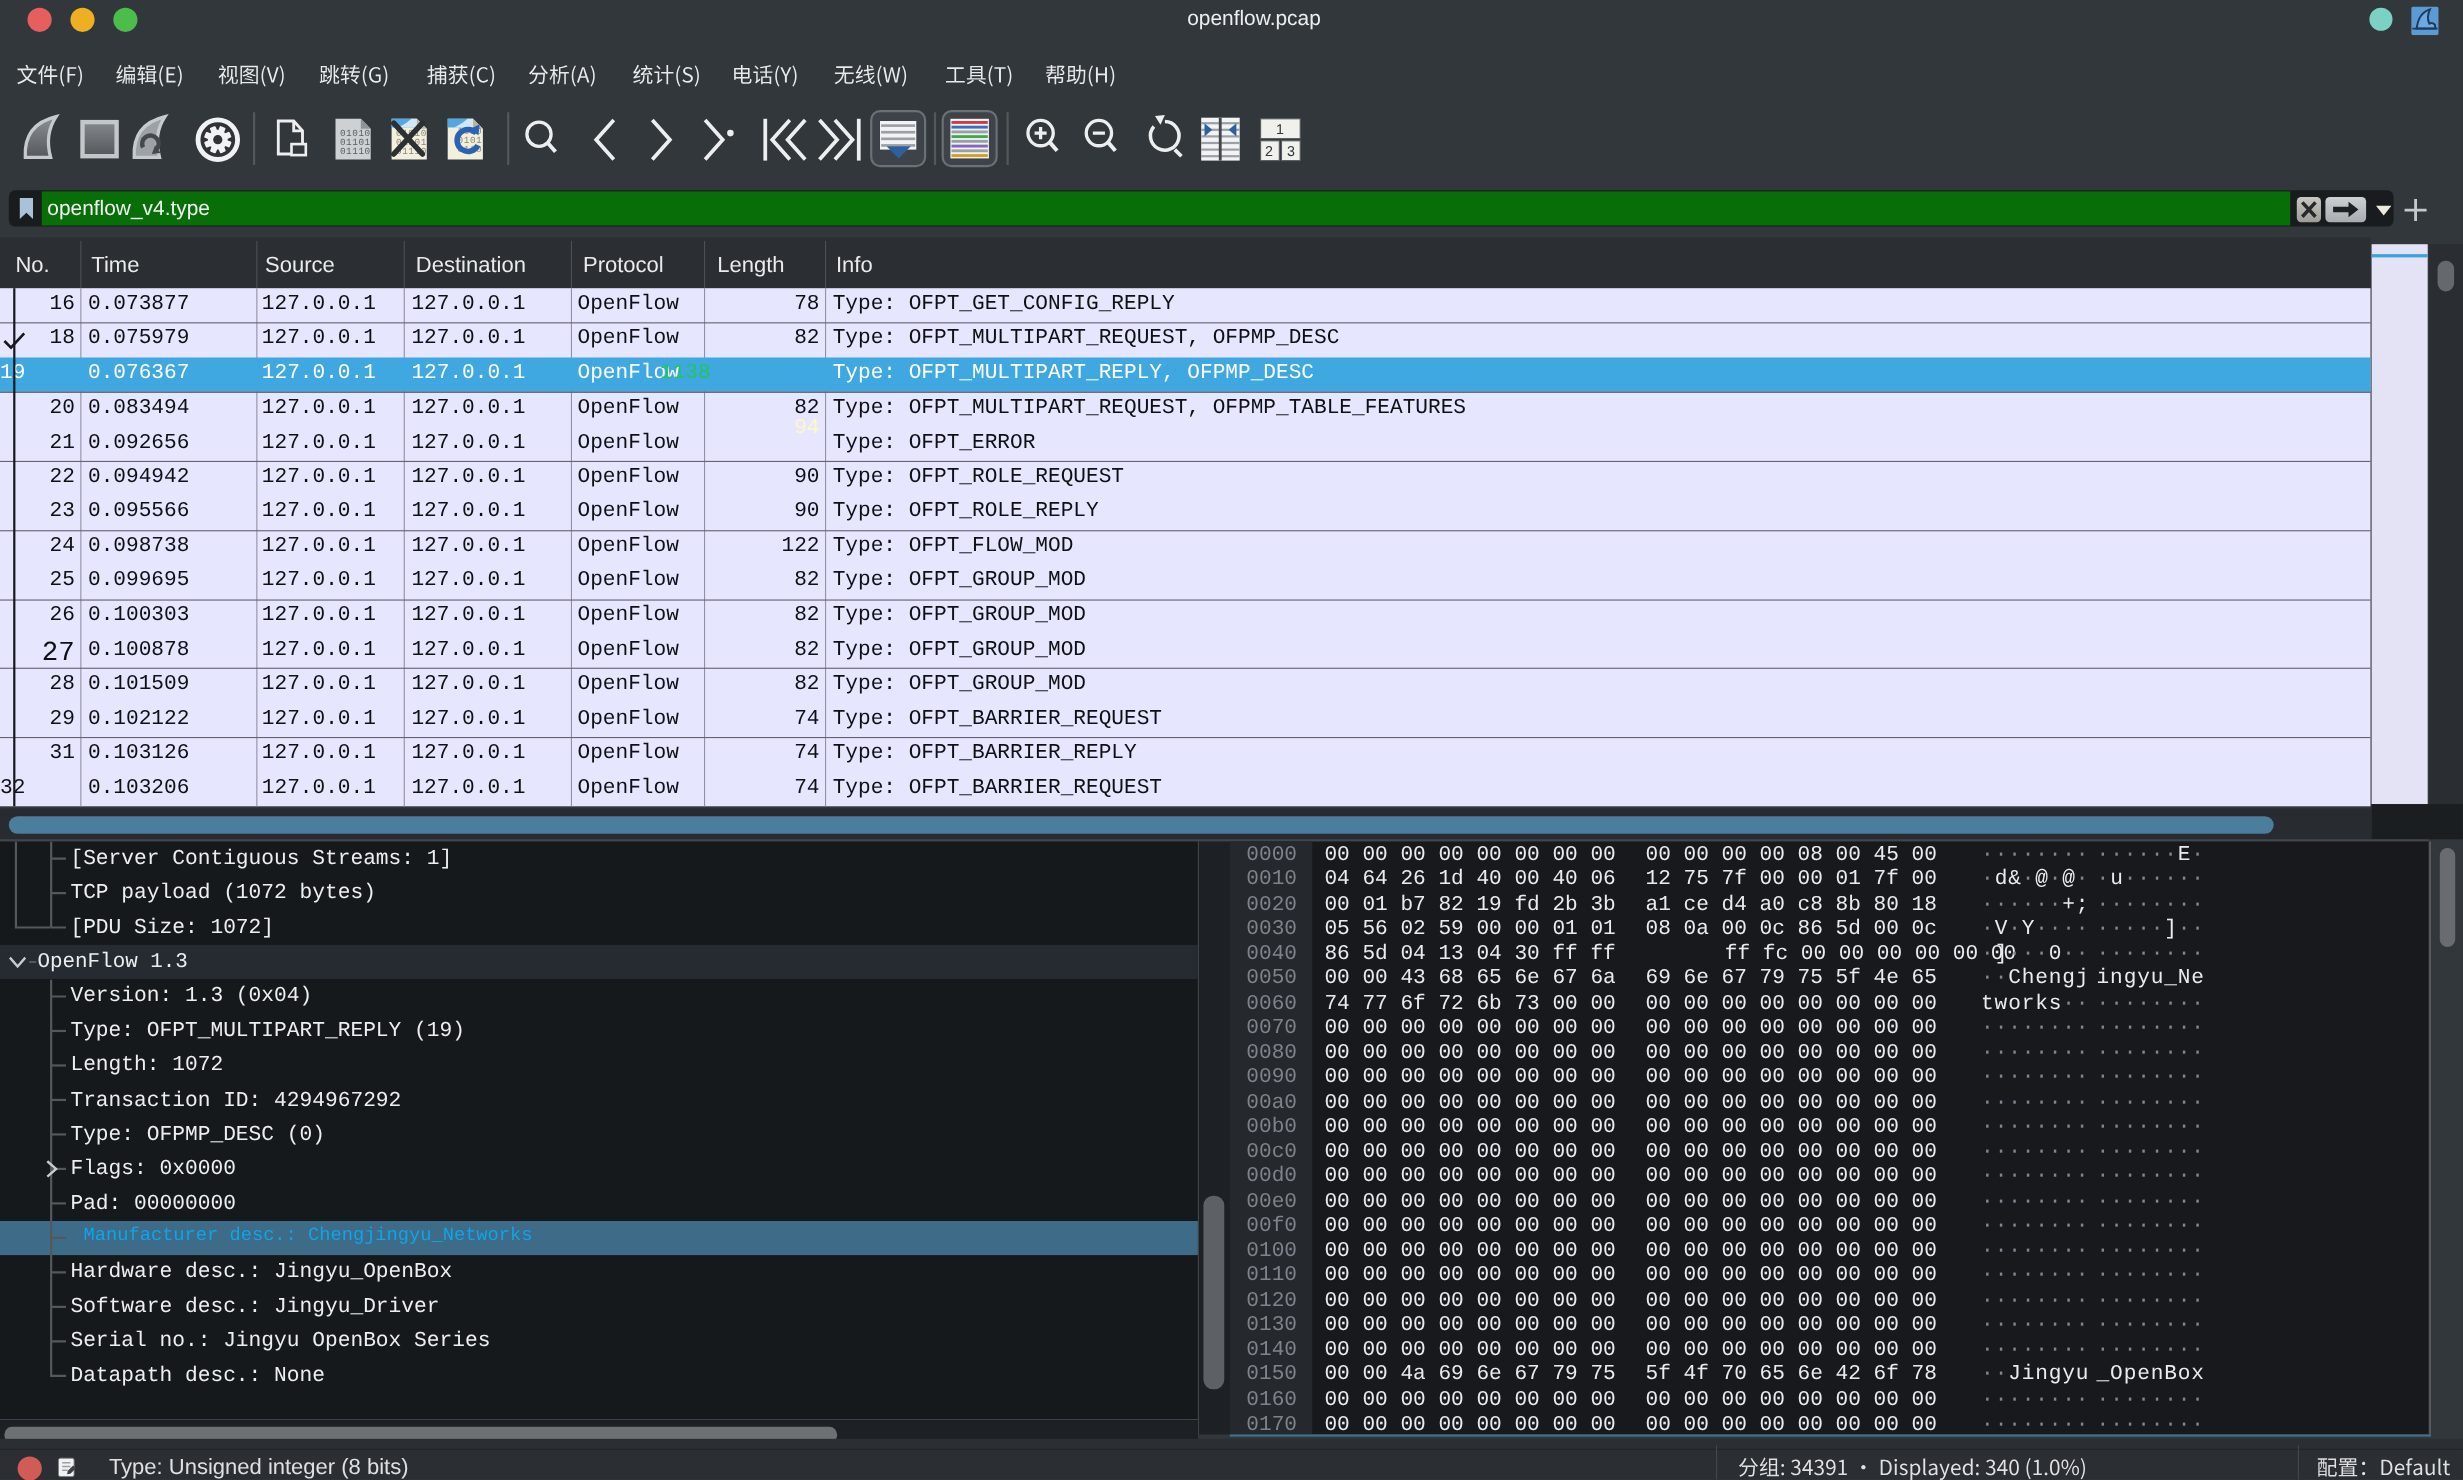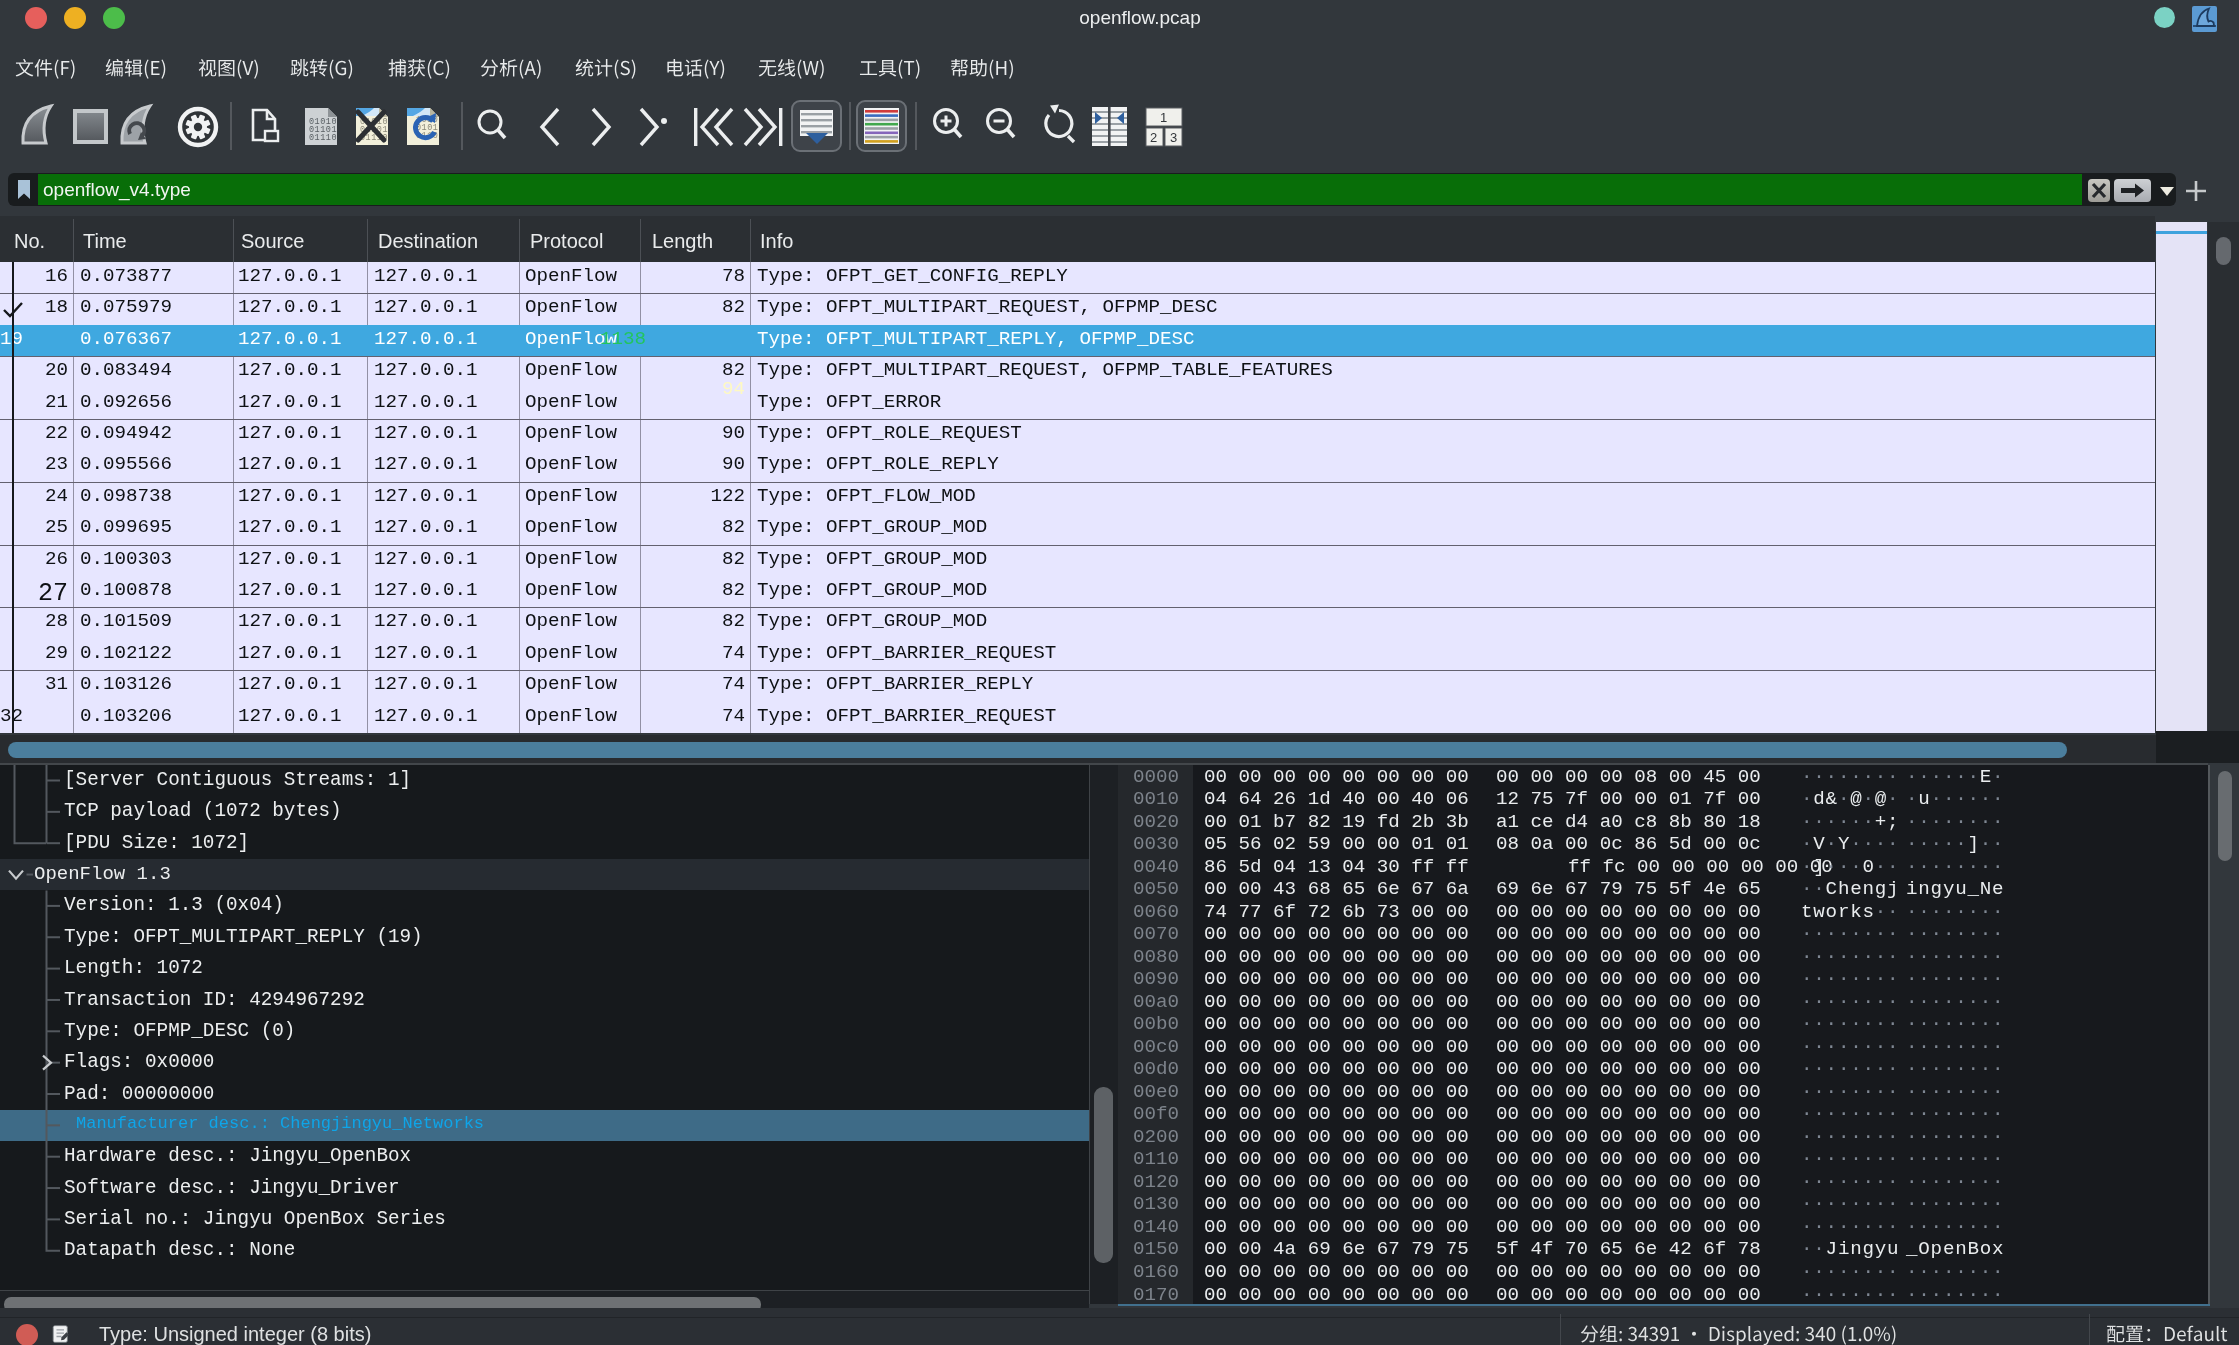--- a/index.html
+++ b/index.html
@@ -527,21 +527,21 @@
 <div class="hx" style="left:1133px;top:1080.8px;color:#7d838b">00e0</div>
 <div class="hx" style="left:1204px;top:1080.8px">00 00 00 00 00 00 00 00</div>
 <div class="hx" style="left:1496px;top:1080.8px">00 00 00 00 00 00 00 00</div>
 <div class="hx" style="left:1801px;top:1080.8px;letter-spacing:0.78px"><i>·</i><i>·</i><i>·</i><i>·</i><i>·</i><i>·</i><i>·</i><i>·</i></div>
 <div class="hx" style="left:1906px;top:1080.8px;letter-spacing:0.78px"><i>·</i><i>·</i><i>·</i><i>·</i><i>·</i><i>·</i><i>·</i><i>·</i></div>
 <div class="hx" style="left:1133px;top:1103.3px;color:#7d838b">00f0</div>
 <div class="hx" style="left:1204px;top:1103.3px">00 00 00 00 00 00 00 00</div>
 <div class="hx" style="left:1496px;top:1103.3px">00 00 00 00 00 00 00 00</div>
 <div class="hx" style="left:1801px;top:1103.3px;letter-spacing:0.78px"><i>·</i><i>·</i><i>·</i><i>·</i><i>·</i><i>·</i><i>·</i><i>·</i></div>
 <div class="hx" style="left:1906px;top:1103.3px;letter-spacing:0.78px"><i>·</i><i>·</i><i>·</i><i>·</i><i>·</i><i>·</i><i>·</i><i>·</i></div>
-<div class="hx" style="left:1133px;top:1125.8px;color:#7d838b">0200</div>
+<div class="hx" style="left:1133px;top:1125.8px;color:#7d838b">0100</div>
 <div class="hx" style="left:1204px;top:1125.8px">00 00 00 00 00 00 00 00</div>
 <div class="hx" style="left:1496px;top:1125.8px">00 00 00 00 00 00 00 00</div>
 <div class="hx" style="left:1801px;top:1125.8px;letter-spacing:0.78px"><i>·</i><i>·</i><i>·</i><i>·</i><i>·</i><i>·</i><i>·</i><i>·</i></div>
 <div class="hx" style="left:1906px;top:1125.8px;letter-spacing:0.78px"><i>·</i><i>·</i><i>·</i><i>·</i><i>·</i><i>·</i><i>·</i><i>·</i></div>
 <div class="hx" style="left:1133px;top:1148.3px;color:#7d838b">0110</div>
 <div class="hx" style="left:1204px;top:1148.3px">00 00 00 00 00 00 00 00</div>
 <div class="hx" style="left:1496px;top:1148.3px">00 00 00 00 00 00 00 00</div>
 <div class="hx" style="left:1801px;top:1148.3px;letter-spacing:0.78px"><i>·</i><i>·</i><i>·</i><i>·</i><i>·</i><i>·</i><i>·</i><i>·</i></div>
 <div class="hx" style="left:1906px;top:1148.3px;letter-spacing:0.78px"><i>·</i><i>·</i><i>·</i><i>·</i><i>·</i><i>·</i><i>·</i><i>·</i></div>
 <div class="hx" style="left:1133px;top:1170.9px;color:#7d838b">0120</div>

